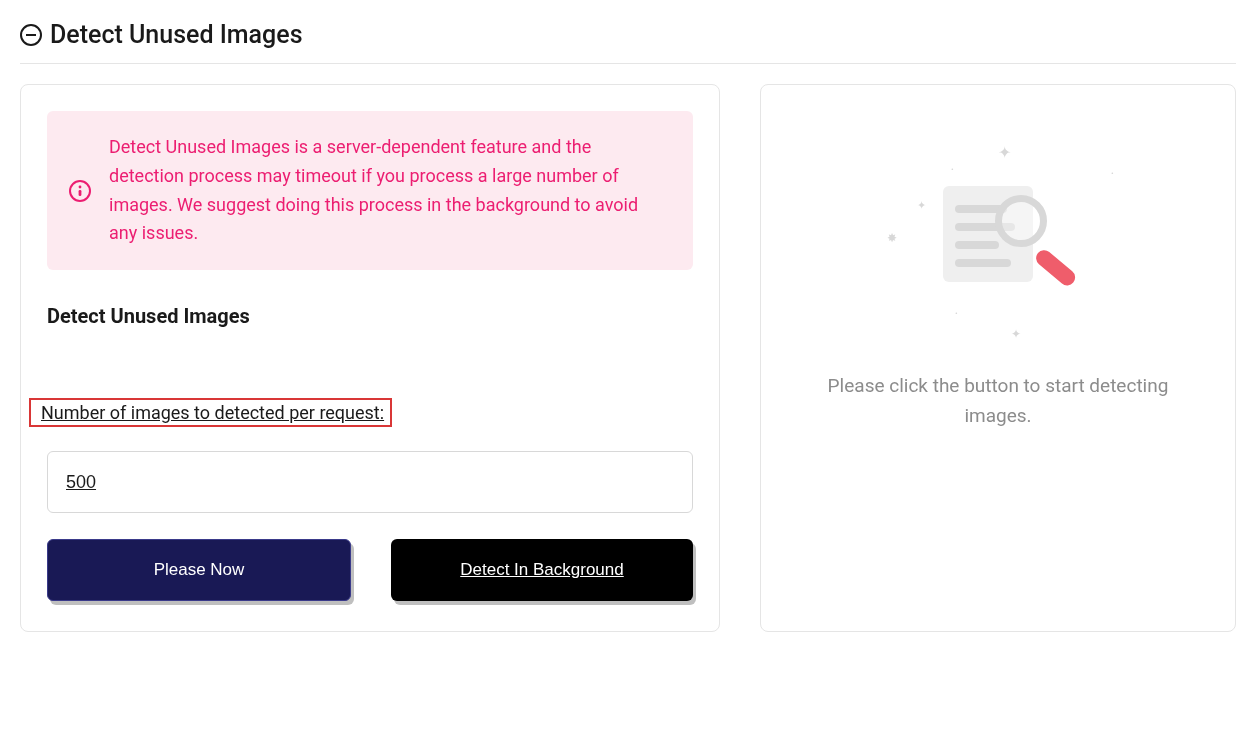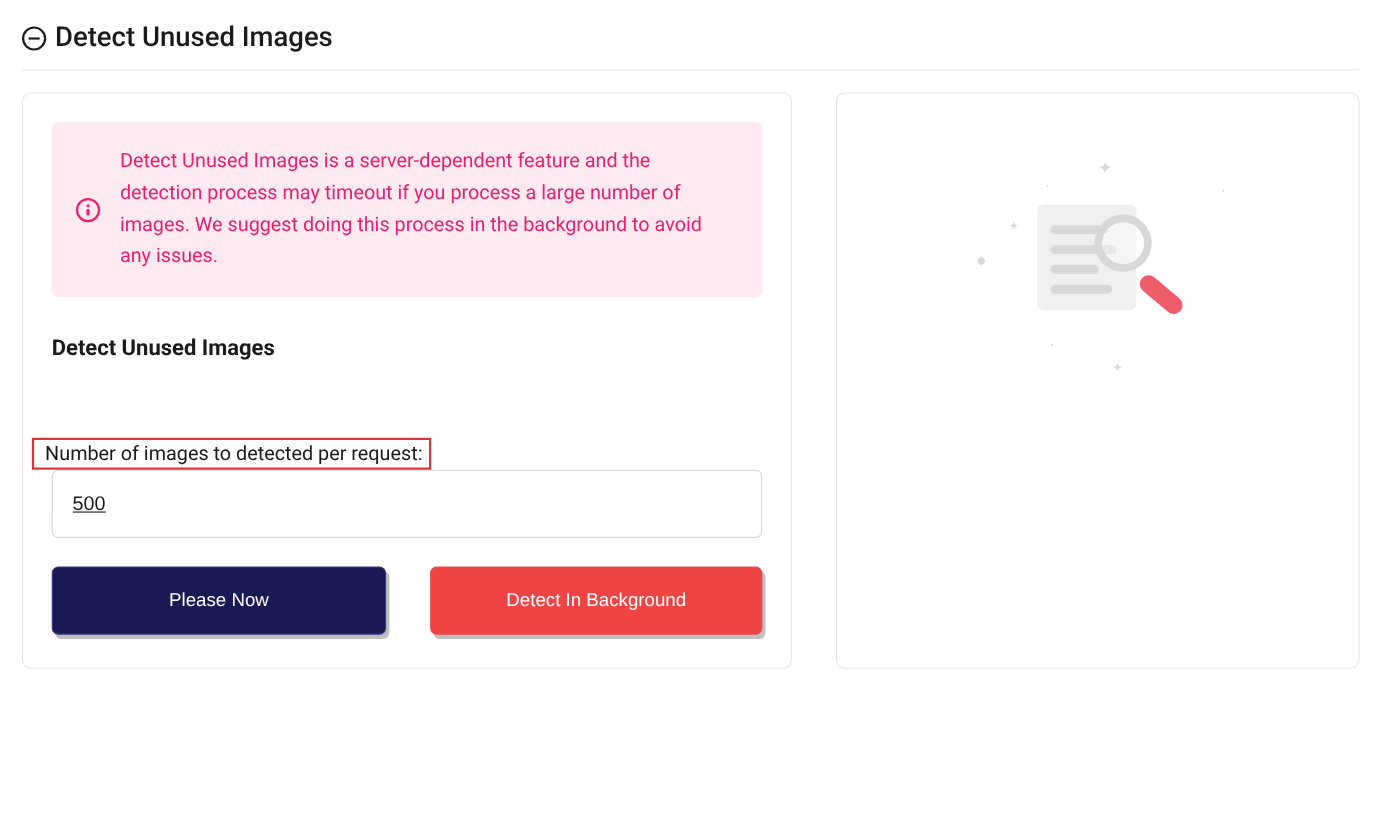--- a/index.html
+++ b/index.html
@@ -88,22 +88,24 @@
     .panel-heading {
       font-size: 20px;
       font-weight: 700;
       color: #1a1a1a;
       margin-bottom: 70px;
     }
     .input-label-wrap {
       display: inline-block;
       border: 2px solid #d93636;
       padding: 2px 6px 2px 10px;
+      margin-bottom: 24px;
       position: relative;
       left: -18px;
+      text-decoration: underline;
     }
     .input-label {
       font-size: 18px;
       color: #1a1a1a;
     }
     .num-input {
       width: 100%;
       height: 62px;
       border: 1px solid #d8d8d8;
       border-radius: 6px;
@@ -126,21 +128,22 @@
       font-size: 17px;
       color: #fff;
       cursor: pointer;
       box-shadow: 3px 4px 0 rgba(0,0,0,0.25);
     }
     .btn-primary {
       background: #191955;
       border: 1px solid #3a3a8a;
     }
     .btn-secondary {
-      background: #ef4444;
+      background: #000000;
+      text-decoration: underline;
     }
     .placeholder-illustration {
       width: 230px;
       height: 200px;
       position: relative;
       margin-top: 30px;
     }
     .doc-block {
       position: absolute;
       left: 60px;
@@ -244,15 +247,16 @@
       <span class="spark s6">•</span>
       <span class="spark s7">✦</span>
       <div class="doc-block"></div>
       <div class="doc-line l1"></div>
       <div class="doc-line l2"></div>
       <div class="doc-line l3"></div>
       <div class="doc-line l4"></div>
       <div class="magnify-lens"></div>
       <div class="magnify-handle"></div>
     </div>
+    <div class="placeholder-text">Please click the button to start detecting images.</div>
   </div>
 
 </div>
 
 </body></html>

